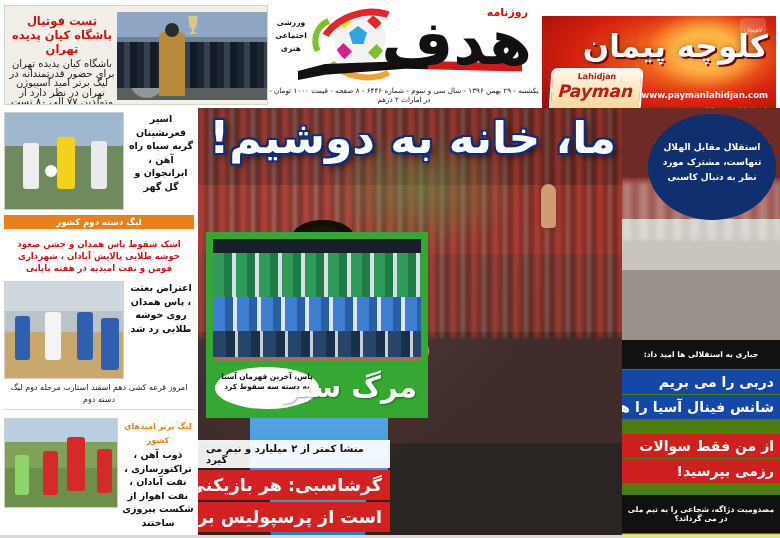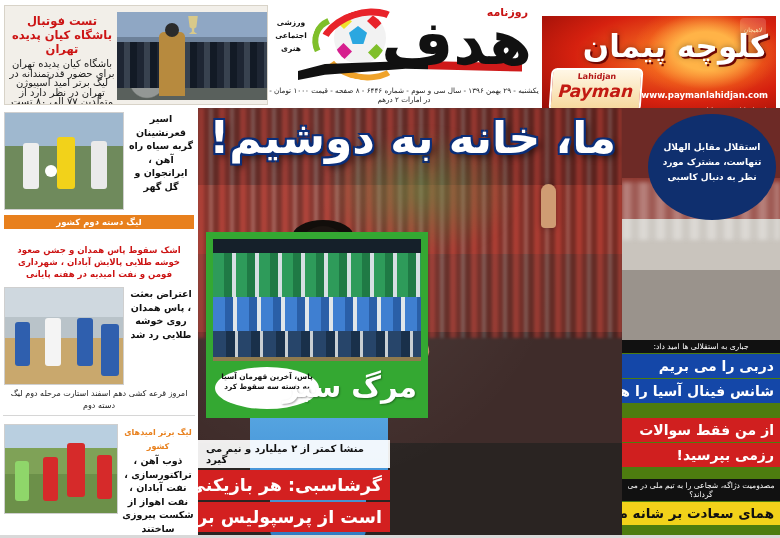--- a/index.html
+++ b/index.html
@@ -72,21 +72,21 @@
 
   
   .lc-head{direction:rtl;text-align:center;color:#0d0d0d;font-weight:bold;font-size:10px;line-height:13px;padding:4px 4px 3px;border-bottom:1px solid #ddd;}
   .lc-row{display:flex;direction:rtl;padding:4px 4px 0;}
   .lc-txt{width:66px;direction:rtl;text-align:center;font-weight:bold;font-size:9.5px;line-height:13.5px;color:#111;}
   .lc-img{flex:1;height:96px;margin-right:4px;position:relative;overflow:hidden;border:1px solid #cfcfcf;}
   .pitch-a{background:linear-gradient(#9fb8cf 0 34%,#6f8a5c 34% 100%);}
   .pitch-b{background:linear-gradient(#cfd8df 0 30%,#b9c3c9 30% 52%,#c9a86d 52% 100%);}
   .pitch-c{background:linear-gradient(#b9cfe0 0 26%,#7fa257 26% 56%,#6c9049 56% 100%);}
   .pl{position:absolute;border-radius:3px;}
-  .band{direction:rtl;text-align:center;font-size:8.5px;font-weight:bold;color:#fff;background:#e8801d;margin:5px 4px 12px;padding:2px 0;}
+  .band{direction:rtl;text-align:center;font-size:8.5px;font-weight:bold;color:#fff;background:#e8801d;margin:5px 4px 6px;padding:2px 0;}
   .lc-red{direction:rtl;text-align:center;color:#cc1414;font-weight:bold;font-size:8.6px;line-height:12px;padding:3px 5px;}
   .lc-orange-title{direction:rtl;text-align:center;color:#e8801d;font-weight:bold;font-size:8px;padding:2px 0 1px;}
   .lc-small{direction:rtl;font-size:8px;line-height:11.5px;color:#222;text-align:center;}
   .lc-sep{height:1px;background:#d6d6d6;margin:4px 3px;}
 
   
   .mainphoto{position:absolute;inset:0;
      background:
        radial-gradient(ellipse at 30% 18%, rgba(255,255,255,.10), transparent 60%),
        linear-gradient(180deg,#5e2a25 0 18%,#8d3a30 18% 34%,#6b3a33 34% 52%,#3f2c2a 52% 78%,#2a2422 78% 100%);}
@@ -136,21 +136,21 @@
 
   
   .oval{position:absolute;right:4px;top:6px;width:128px;height:106px;border-radius:50%;background:#0f2f6e;}
   .oval span{position:absolute;left:10px;right:10px;top:26px;direction:rtl;text-align:center;color:#fff;font-size:9px;line-height:15px;font-weight:bold;}
 
   
   .rc-photo{position:absolute;left:0;top:0;width:158px;height:232px;
      background:linear-gradient(180deg,#6d2a26 0 30%,#8f3a32 30% 48%,#c9c4bd 48% 70%,#9a938c 70% 100%);filter:blur(.4px);}
   .rc-photo .hz{position:absolute;left:0;right:0;top:74px;height:58px;background:repeating-linear-gradient(90deg,rgba(255,255,255,.35) 0 9px,rgba(220,220,220,.2) 9px 17px);filter:blur(2px);}
   .rc-items{position:absolute;left:0;top:232px;width:158px;}
-  .rc-kick{direction:rtl;text-align:center;background:#111;color:#fff;font-size:7.6px;font-weight:normal;padding:2px 4px;}
+  .rc-kick{direction:rtl;text-align:center;background:#111;color:#fff;font-size:7.6px;font-weight:bold;padding:10px 4px;}
   .rc-blue{direction:rtl;text-align:right;background:#1447a8;color:#fff;font-size:14px;line-height:20px;font-weight:bold;padding:2px 6px;margin-top:1px;white-space:nowrap;}
   .rc-red{direction:rtl;text-align:right;background:#d01f1f;color:#fff;font-size:14px;line-height:20px;font-weight:bold;padding:2px 6px;margin-top:1px;white-space:nowrap;}
   .rc-yellow{direction:rtl;text-align:right;background:#f2d21a;color:#111;font-size:13.5px;line-height:19px;font-weight:bold;padding:2px 6px;margin-top:1px;white-space:nowrap;}
   .rc-gap{height:14px;}
   .rc-gap2{height:12px;}
 
   .framebottom{position:absolute;left:0;bottom:0;width:780px;height:3px;background:#d9d9d9;}
 </style>
 </head>
 <body>

